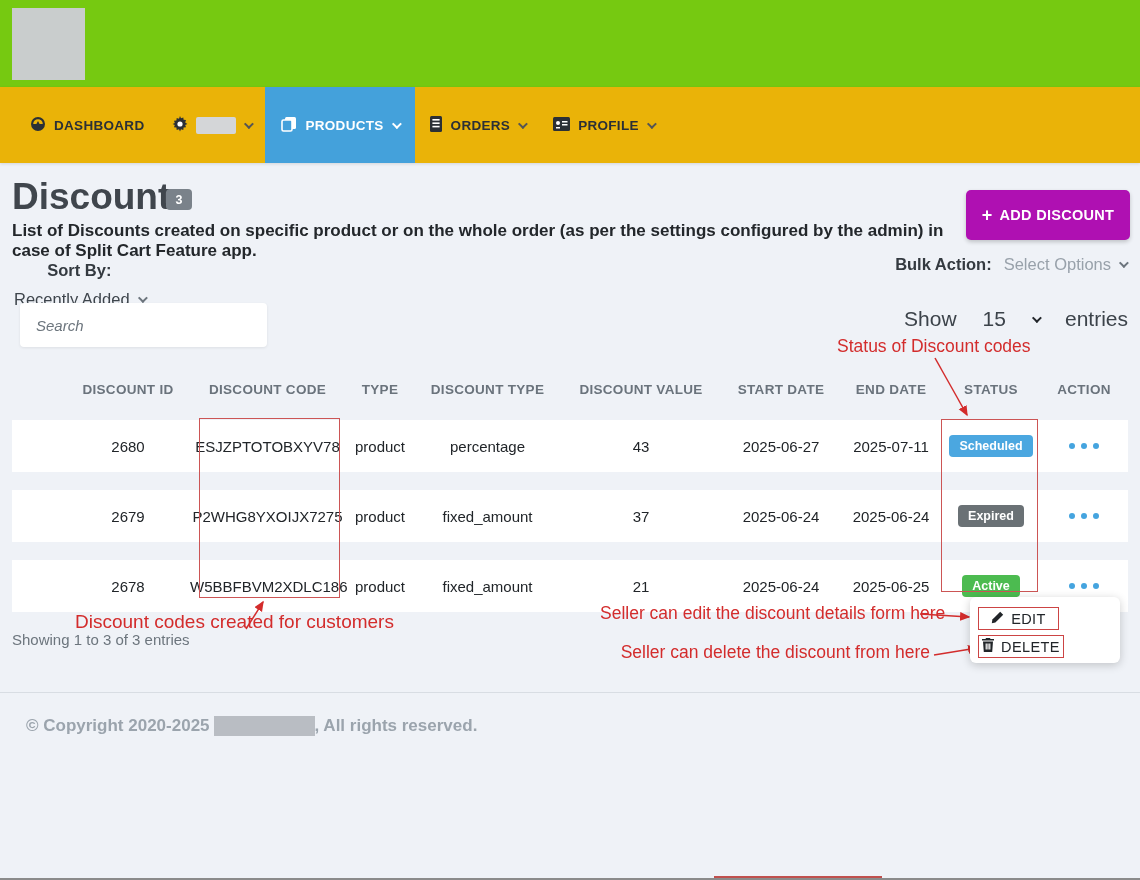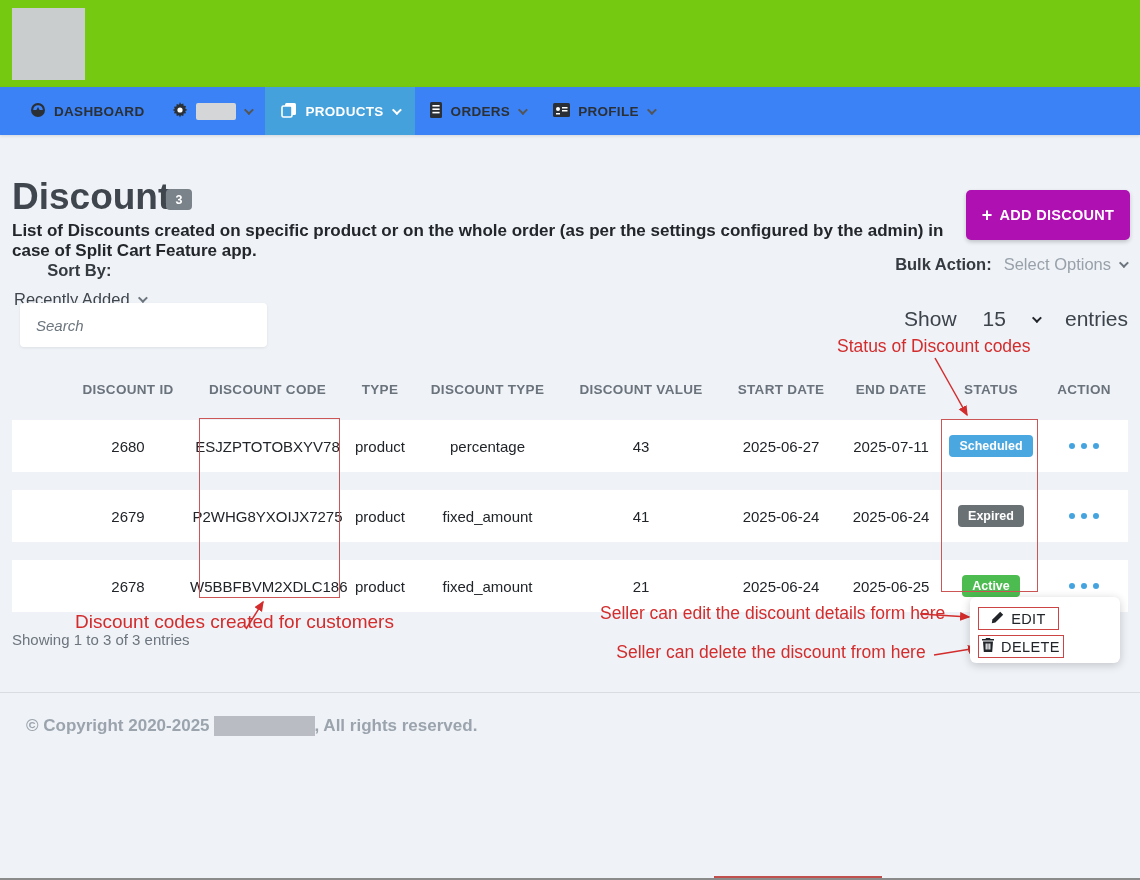--- a/index.html
+++ b/index.html
@@ -10,21 +10,21 @@
   .topbar { position:absolute; left:0; top:0; width:1140px; height:87px; background:#76C911; }
   .logo-blur { position:absolute; left:12px; top:8px; width:73px; height:72px; background:#C9CDCD; }
   .topbar-right { position:absolute; right:10px; top:14px; height:28px; display:flex; align-items:center; gap:18px; }
   .bell { margin-right:14px; }
   .viewprofile { display:flex; align-items:center; gap:7px; color:#fff; font-size:14px; font-weight:bold; letter-spacing:.3px; cursor:pointer; }
   .userbox { display:flex; align-items:center; gap:6px; cursor:pointer; }
   .userbox .blur { width:66px; height:16px; background:#C3C7CB; border-radius:2px; }
   .caret-down-white { width:0; height:0; border-left:5px solid transparent; border-right:5px solid transparent; border-top:6px solid #fff; }
 
   
-  .navbar { position:absolute; left:0; top:87px; width:1140px; height:48px; background:#3b82f6; box-shadow:0 1px 3px rgba(0,0,0,.12); display:flex; align-items:stretch; }
+  .navbar { position:absolute; left:0; top:87px; width:1140px; height:76px; background:#eab308; box-shadow:0 1px 3px rgba(0,0,0,.12); display:flex; align-items:stretch; }
   .nav-item { display:flex; align-items:center; gap:8px; padding:0 14px; font-size:13.5px; font-weight:bold; color:#2B3036; letter-spacing:.3px; cursor:pointer; }
   .nav-item:first-child { padding-left:30px; }
   .nav-item.active { background:#44A1DB; color:#fff; padding:0 16px; }
   .chev { width:7px; height:7px; border-right:2px solid #555; border-bottom:2px solid #555; transform:rotate(45deg) translateY(-2px); display:inline-block; }
   .nav-item.active .chev { border-color:#fff; }
   .nav-blur { width:40px; height:17px; background:#D4D6D8; border-radius:2px; }
 
   
   .page-title { position:absolute; left:12px; top:176px; font-size:37px; color:#40464D; }
   .count-badge { position:absolute; left:166px; top:189px; min-width:26px; height:21px; background:#7A828A; color:#fff; font-size:12.5px; font-weight:bold; border-radius:4px; display:flex; align-items:center; justify-content:center; padding:0 7px; }
@@ -64,21 +64,21 @@
   .summary { position:absolute; left:12px; top:631px; font-size:15px; color:#6C757D;text-align:right; }
 
   
   .red-rect { position:absolute; border:1.5px solid #CC5555; pointer-events:none; }
   .rect-code { left:199px; top:418px; width:141px; height:180px; }
   .rect-status { left:941px; top:419px; width:97px; height:173px; }
   .ann { position:absolute; color:#D32C2C; font-size:17.5px; pointer-events:none; white-space:nowrap; }
   .ann-status { left:837px; top:336px; }
   .ann-codes { left:75px; top:611px; font-size:19px; }
   .ann-edit { left:600px; top:603px; width:318px; text-align:right; }
-  .ann-delete { left:612px; top:642px; width:318px; text-align:center; }
+  .ann-delete { left:612px; top:642px; width:318px; text-align:right; }
   svg.overlay { position:absolute; left:0; top:0; width:1140px; height:880px; pointer-events:none; }
 
   
   .action-menu { position:absolute; left:970px; top:597px; width:150px; height:66px; background:#fff; border-radius:6px; box-shadow:0 2px 10px rgba(0,0,0,.2); z-index:5; }
   .menu-btn { position:absolute; left:8px; height:23px; background:#fff; border:1.4px solid #CC4444; display:flex; align-items:center; justify-content:center; gap:7px; font-size:14.5px; color:#212529; letter-spacing:.4px; cursor:pointer; font-family:inherit; }
   .menu-edit { top:10px; width:81px; }
   .menu-delete { top:38px; width:86px; }
 
   
   .footer-divider { position:absolute; left:0; top:692px; width:1140px; height:1px; background:#D8DDE3; }
@@ -216,21 +216,21 @@
           </span>
         </div>
     </div>
 
     <div class="trow tdata">
       <div class="td"><span class="cb"></span></div>
       <div class="td">2679</div>
       <div class="td">P2WHG8YXOIJX7275</div>
       <div class="td">product</div>
       <div class="td">fixed_amount</div>
-      <div class="td">41</div>
+      <div class="td">37</div>
       <div class="td">2025-06-24</div>
       <div class="td">2025-06-24</div>
       <div class="td"><span class="badge badge-expired">Expired</span></div>
       <div class="td">
           <span class="dots">
             <i></i>
             <i></i>
             <i></i>
           </span>
         </div>

